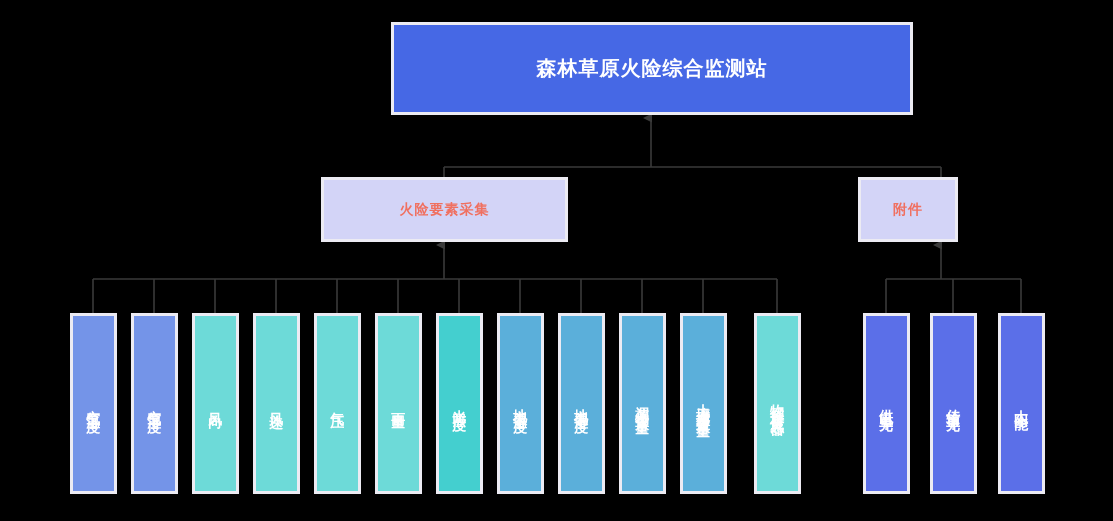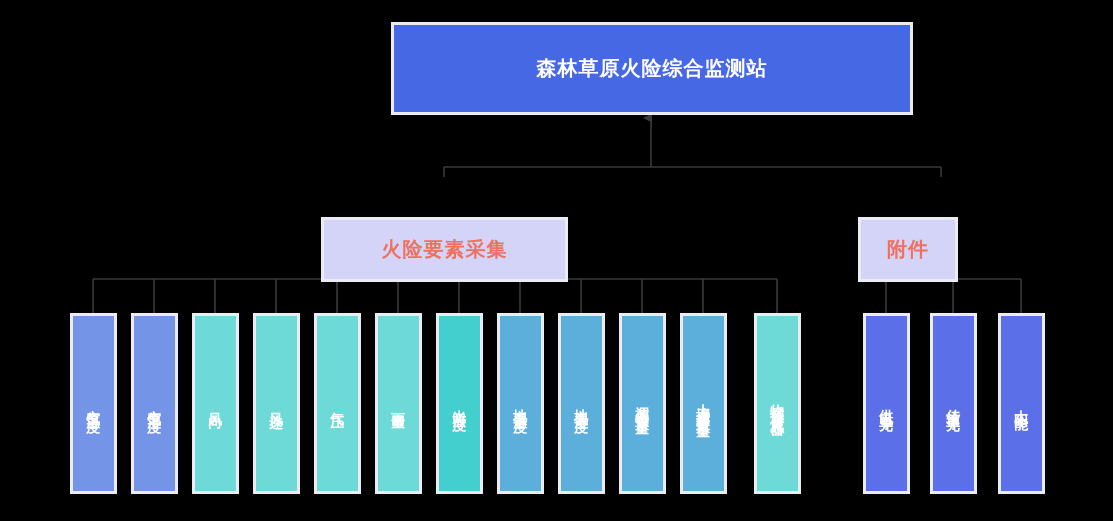--- a/index.html
+++ b/index.html
@@ -40,24 +40,23 @@
     background: #4668e5;
     color: #ffffff;
     font-size: 20px;
     font-weight: bold;
     letter-spacing: 1px;
   }
   
   .node.l2 {
     background: #d3d4f7;
     color: #f07060;
-    font-size: 20px;
+    font-size: 14px;
     font-weight: bold;
     letter-spacing: 1px;
-    margin-top: 40px;
   }
   .node.l2-a { left: 321px; top: 177px; width: 247px; height: 65px; }
   .node.l2-b { left: 858px; top: 177px; width: 100px; height: 65px; }
   
   .node.leaf {
     top: 313px;
     width: 47px;
     height: 181px;
     color: #ffffff;
     font-size: 14px;

